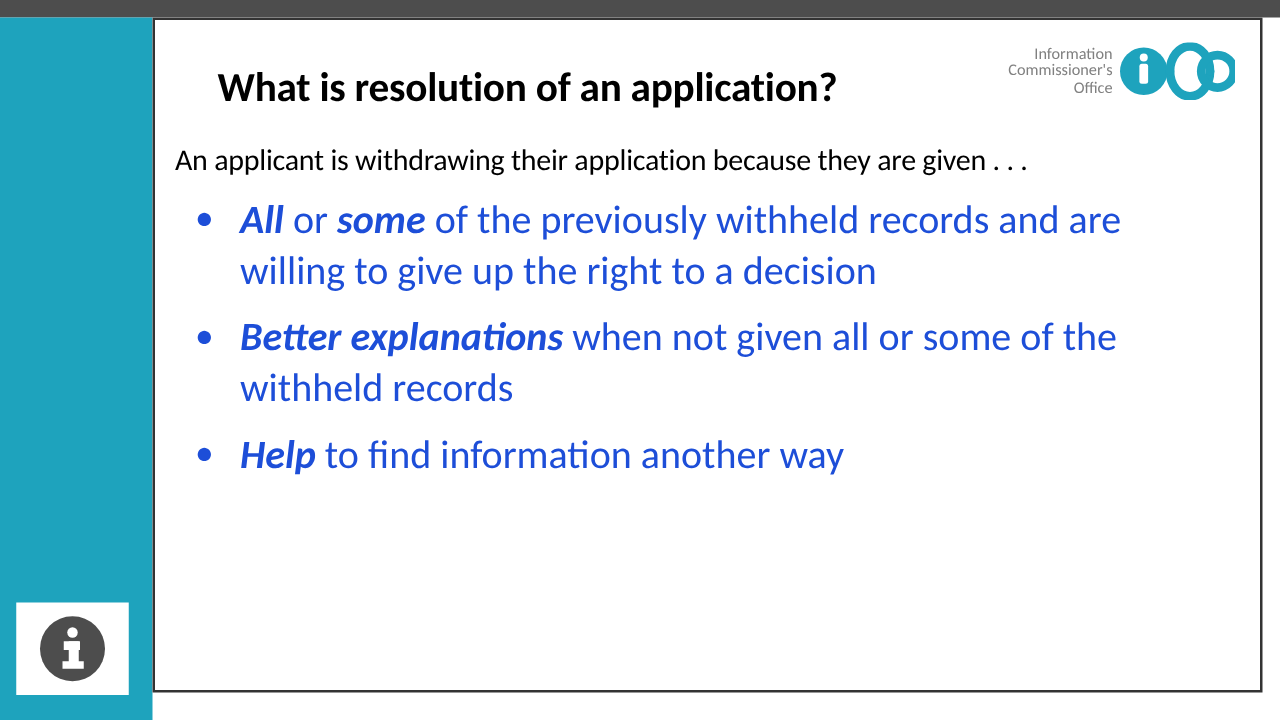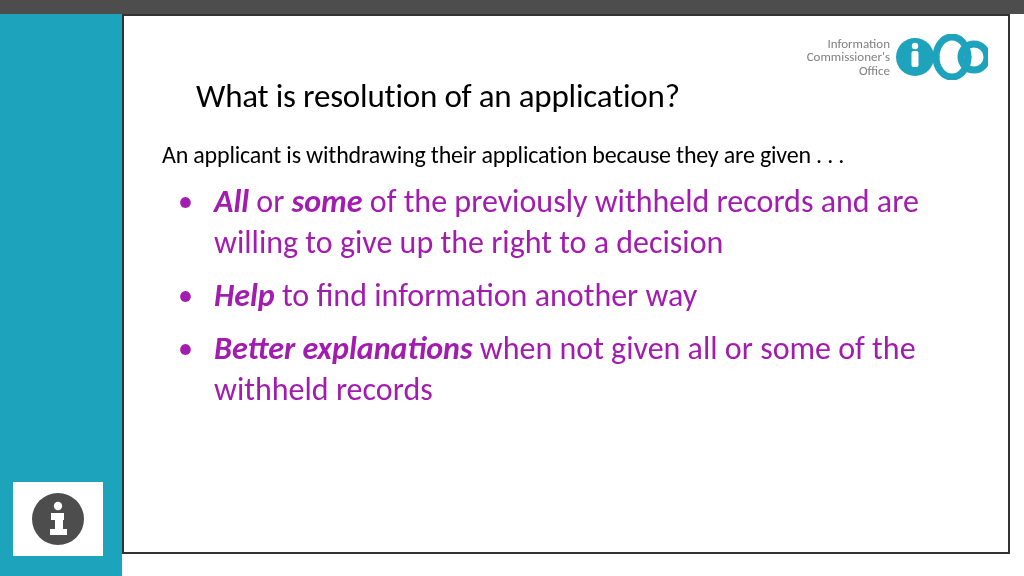--- a/index.html
+++ b/index.html
@@ -25,56 +25,56 @@
       background: #1ea3bd;
     }
     .card {
       position: absolute;
       top: 14px;
       left: 122px;
       width: 888px;
       height: 540px;
       background: #fff;
       border: 2px solid #333;
-      padding: 14px 28px 20px 38px;
+      padding: 14px 28px 20px 16px;
     }
     .logo {
       position: absolute;
       top: 18px; right: 20px;
       display: flex;
       align-items: center;
       gap: 6px;
     }
     .logo-text {
       text-align: right;
       color: #808080;
       font-size: 13px;
       line-height: 1.05;
     }
     .logo-glyph { display: flex; align-items: center; }
     .title {
-      margin-top: 46px;
+      margin-top: 20px;
       margin-left: 34px;
       font-size: 33px;
-      font-weight: 400;
+      font-weight: 700;
       color: #000;
       letter-spacing: -0.2px;
     }
     .lead {
       margin-top: 24px;
       font-size: 24px;
       color: #000;
       line-height: 1.25;
       letter-spacing: -0.2px;
     }
     ul.bullets {
       margin-top: 12px;
       list-style: none;
       font-size: 32px;
-      color: #a21caf;
+      color: #1d4ed8;
       line-height: 1.28;
     }
     ul.bullets li {
       position: relative;
       padding-left: 52px;
       margin-bottom: 12px;
     }
     ul.bullets li::before {
       content: "•";
       position: absolute;
@@ -123,24 +123,24 @@
 
   <h1 class="title">What is resolution of an application?</h1>
 
   <p class="lead">An applicant is withdrawing their application because they are given . . .</p>
 
   <ul class="bullets">
     <li>
       <span class="bi">All</span><span> or </span><span class="bi">some</span><span> of the previously withheld records and are willing to give up the right to a decision</span>
     </li>
     <li>
-      <span class="bi">Help</span><span> to find information another way</span>
+      <span class="bi">Better explanations</span><span> when not given all or some of the withheld records</span>
     </li>
     <li>
-      <span class="bi">Better explanations</span><span> when not given all or some of the withheld records</span>
+      <span class="bi">Help</span><span> to find information another way</span>
     </li>
   </ul>
 
 </div>
 
 <div class="info-badge">
   <svg width="58" height="58" viewBox="0 0 58 58">
     <circle cx="29" cy="29" r="26" fill="#4d4d4d"></circle>
     <circle cx="29" cy="16" r="4.2" fill="#fff"></circle>
     <rect x="22" y="23" width="13" height="7" fill="#fff"></rect>

